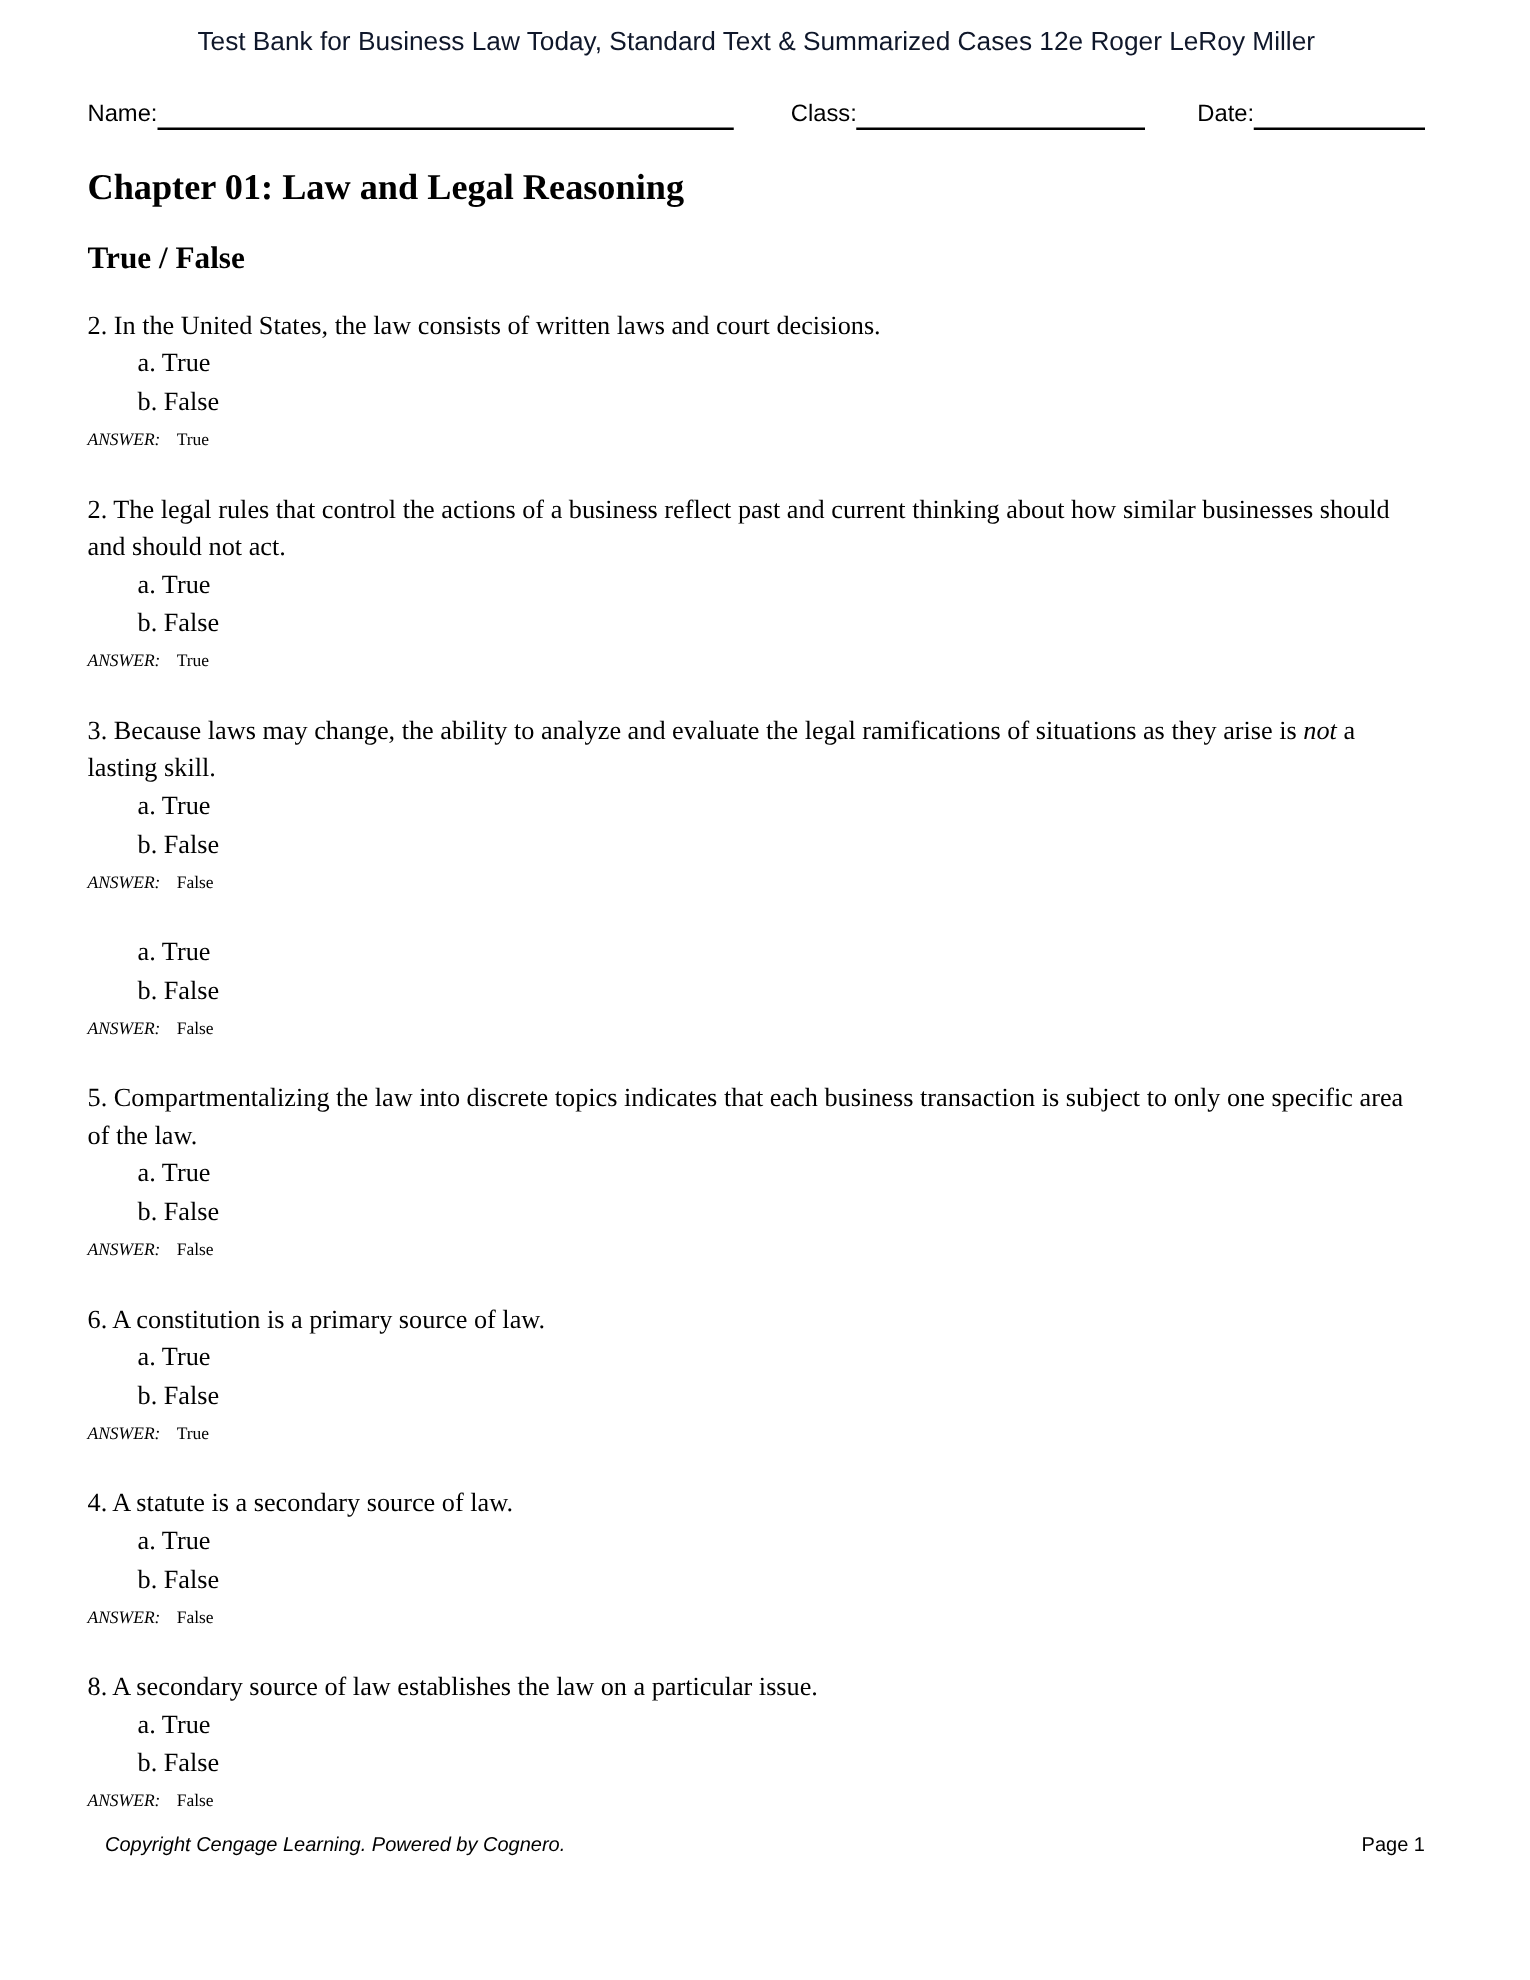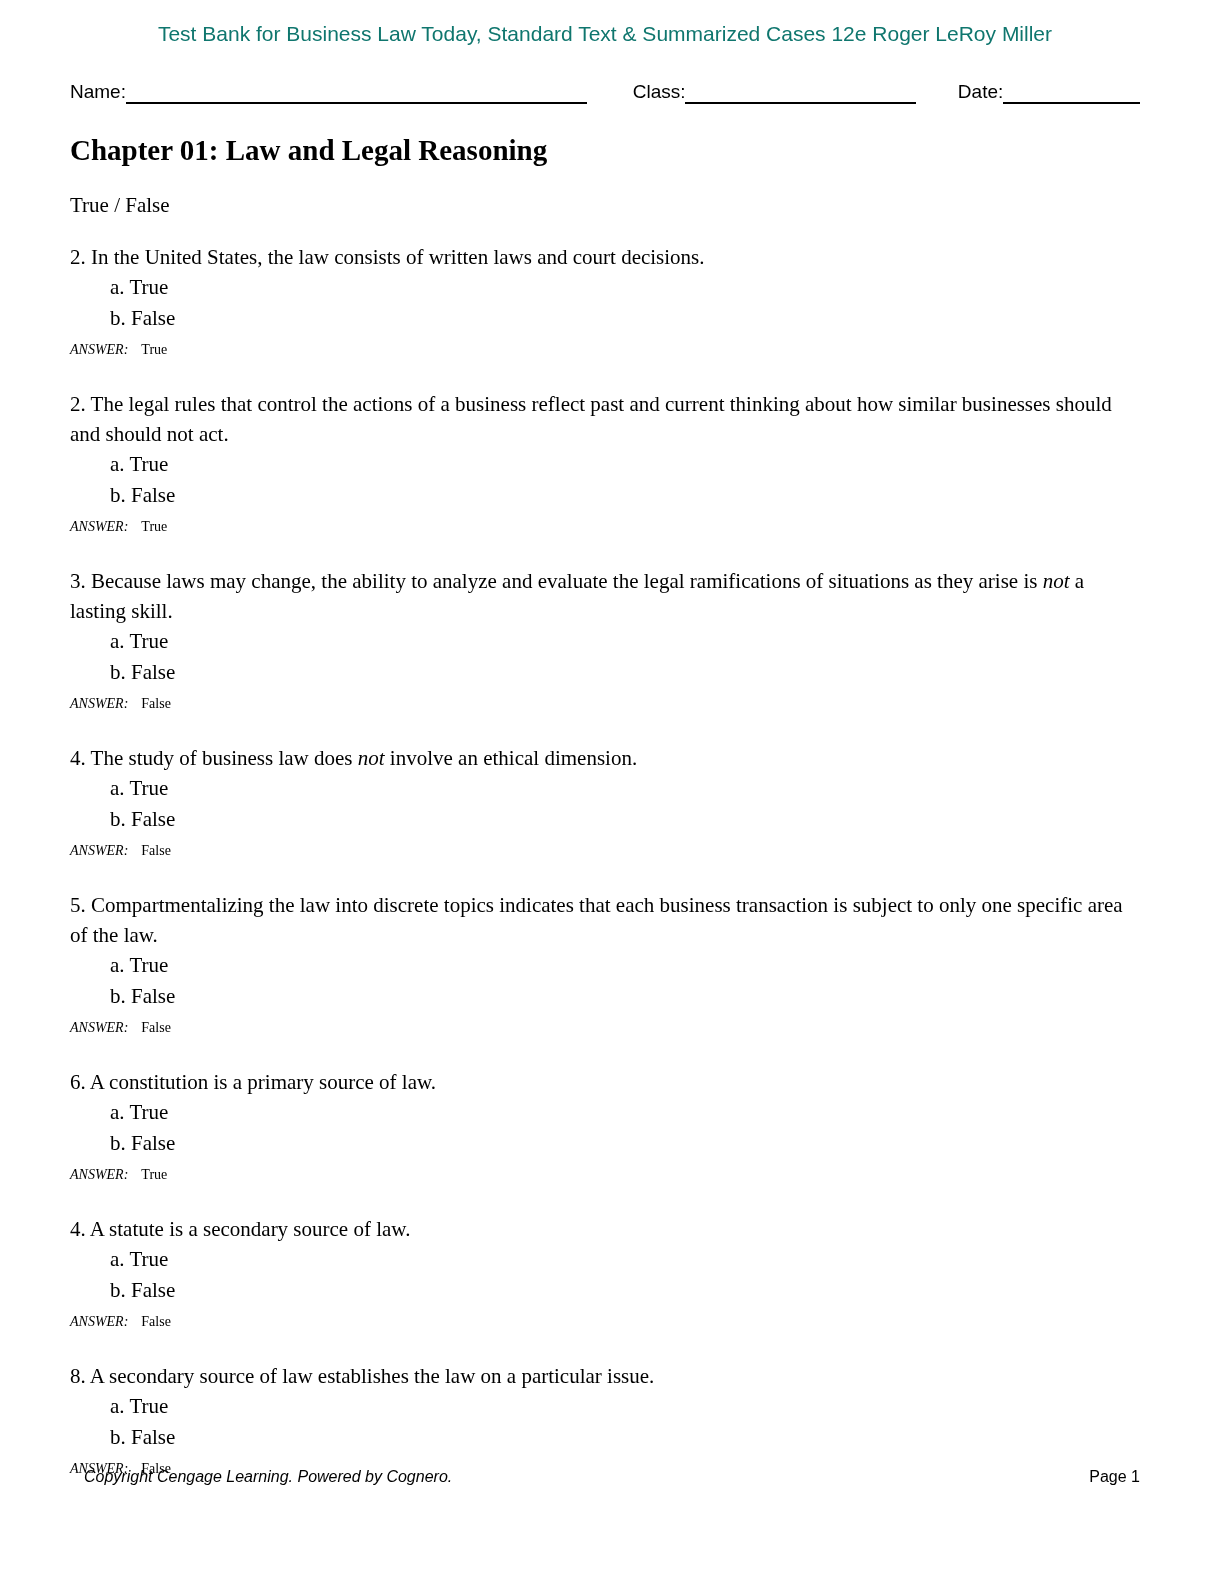--- a/index.html
+++ b/index.html
@@ -14,21 +14,21 @@
     color: #000000;
     overflow: hidden;
   }
   .content {
     padding: 20px 84px 0 70px;
   }
   .doc-title {
     text-align: center;
     font-family: "Liberation Sans", sans-serif;
     font-size: 21px;
-    color: #0f766e;
+    color: #0f172a;
     margin-top: 2px;
   }
   .form-row {
     display: flex;
     align-items: flex-end;
     font-family: "Liberation Sans", sans-serif;
     font-size: 19px;
     margin-top: 34px;
   }
   .form-label { white-space: nowrap; line-height: 1.2; }
@@ -39,22 +39,22 @@
   }
   .blank-name { flex: 3.1; margin-right: 46px; }
   .blank-class { flex: 1.55; margin-right: 42px; }
   .blank-date { flex: 0.92; }
   .chapter-title {
     font-size: 29px;
     font-weight: bold;
     margin-top: 30px;
   }
   .section-title {
-    font-size: 21px;
-    font-weight: normal;
+    font-size: 25px;
+    font-weight: bold;
     margin-top: 26px;
   }
   .questions { margin-top: 20px; }
   .question { margin-top: 24px; }
   .q-text {
     font-size: 21px;
     line-height: 30px;
   }
   .q-text .i { font-style: italic; }
   .option {
@@ -116,21 +116,20 @@
           <div class="option">b. False</div>
           <div class="answer-line"><span class="answer-label">ANSWER:</span><span class="answer-value">True</span></div>
         </div>
         <div class="question">
           <div class="q-text"><span>3. Because laws may change, the ability to analyze and evaluate the legal ramifications of situations as they arise is </span><span class="i">not</span><span> a lasting skill.</span></div>
           <div class="option">a. True</div>
           <div class="option">b. False</div>
           <div class="answer-line"><span class="answer-label">ANSWER:</span><span class="answer-value">False</span></div>
         </div>
         <div class="question">
-          <div class="q-text"><span>4. The study of business law does </span><span class="i">not</span><span> involve an ethical dimension.</span></div>
           <div class="option">a. True</div>
           <div class="option">b. False</div>
           <div class="answer-line"><span class="answer-label">ANSWER:</span><span class="answer-value">False</span></div>
         </div>
         <div class="question">
           <div class="q-text"><span>5. Compartmentalizing the law into discrete topics indicates that each business transaction is subject to only one specific area of the law.</span></div>
           <div class="option">a. True</div>
           <div class="option">b. False</div>
           <div class="answer-line"><span class="answer-label">ANSWER:</span><span class="answer-value">False</span></div>
         </div>

